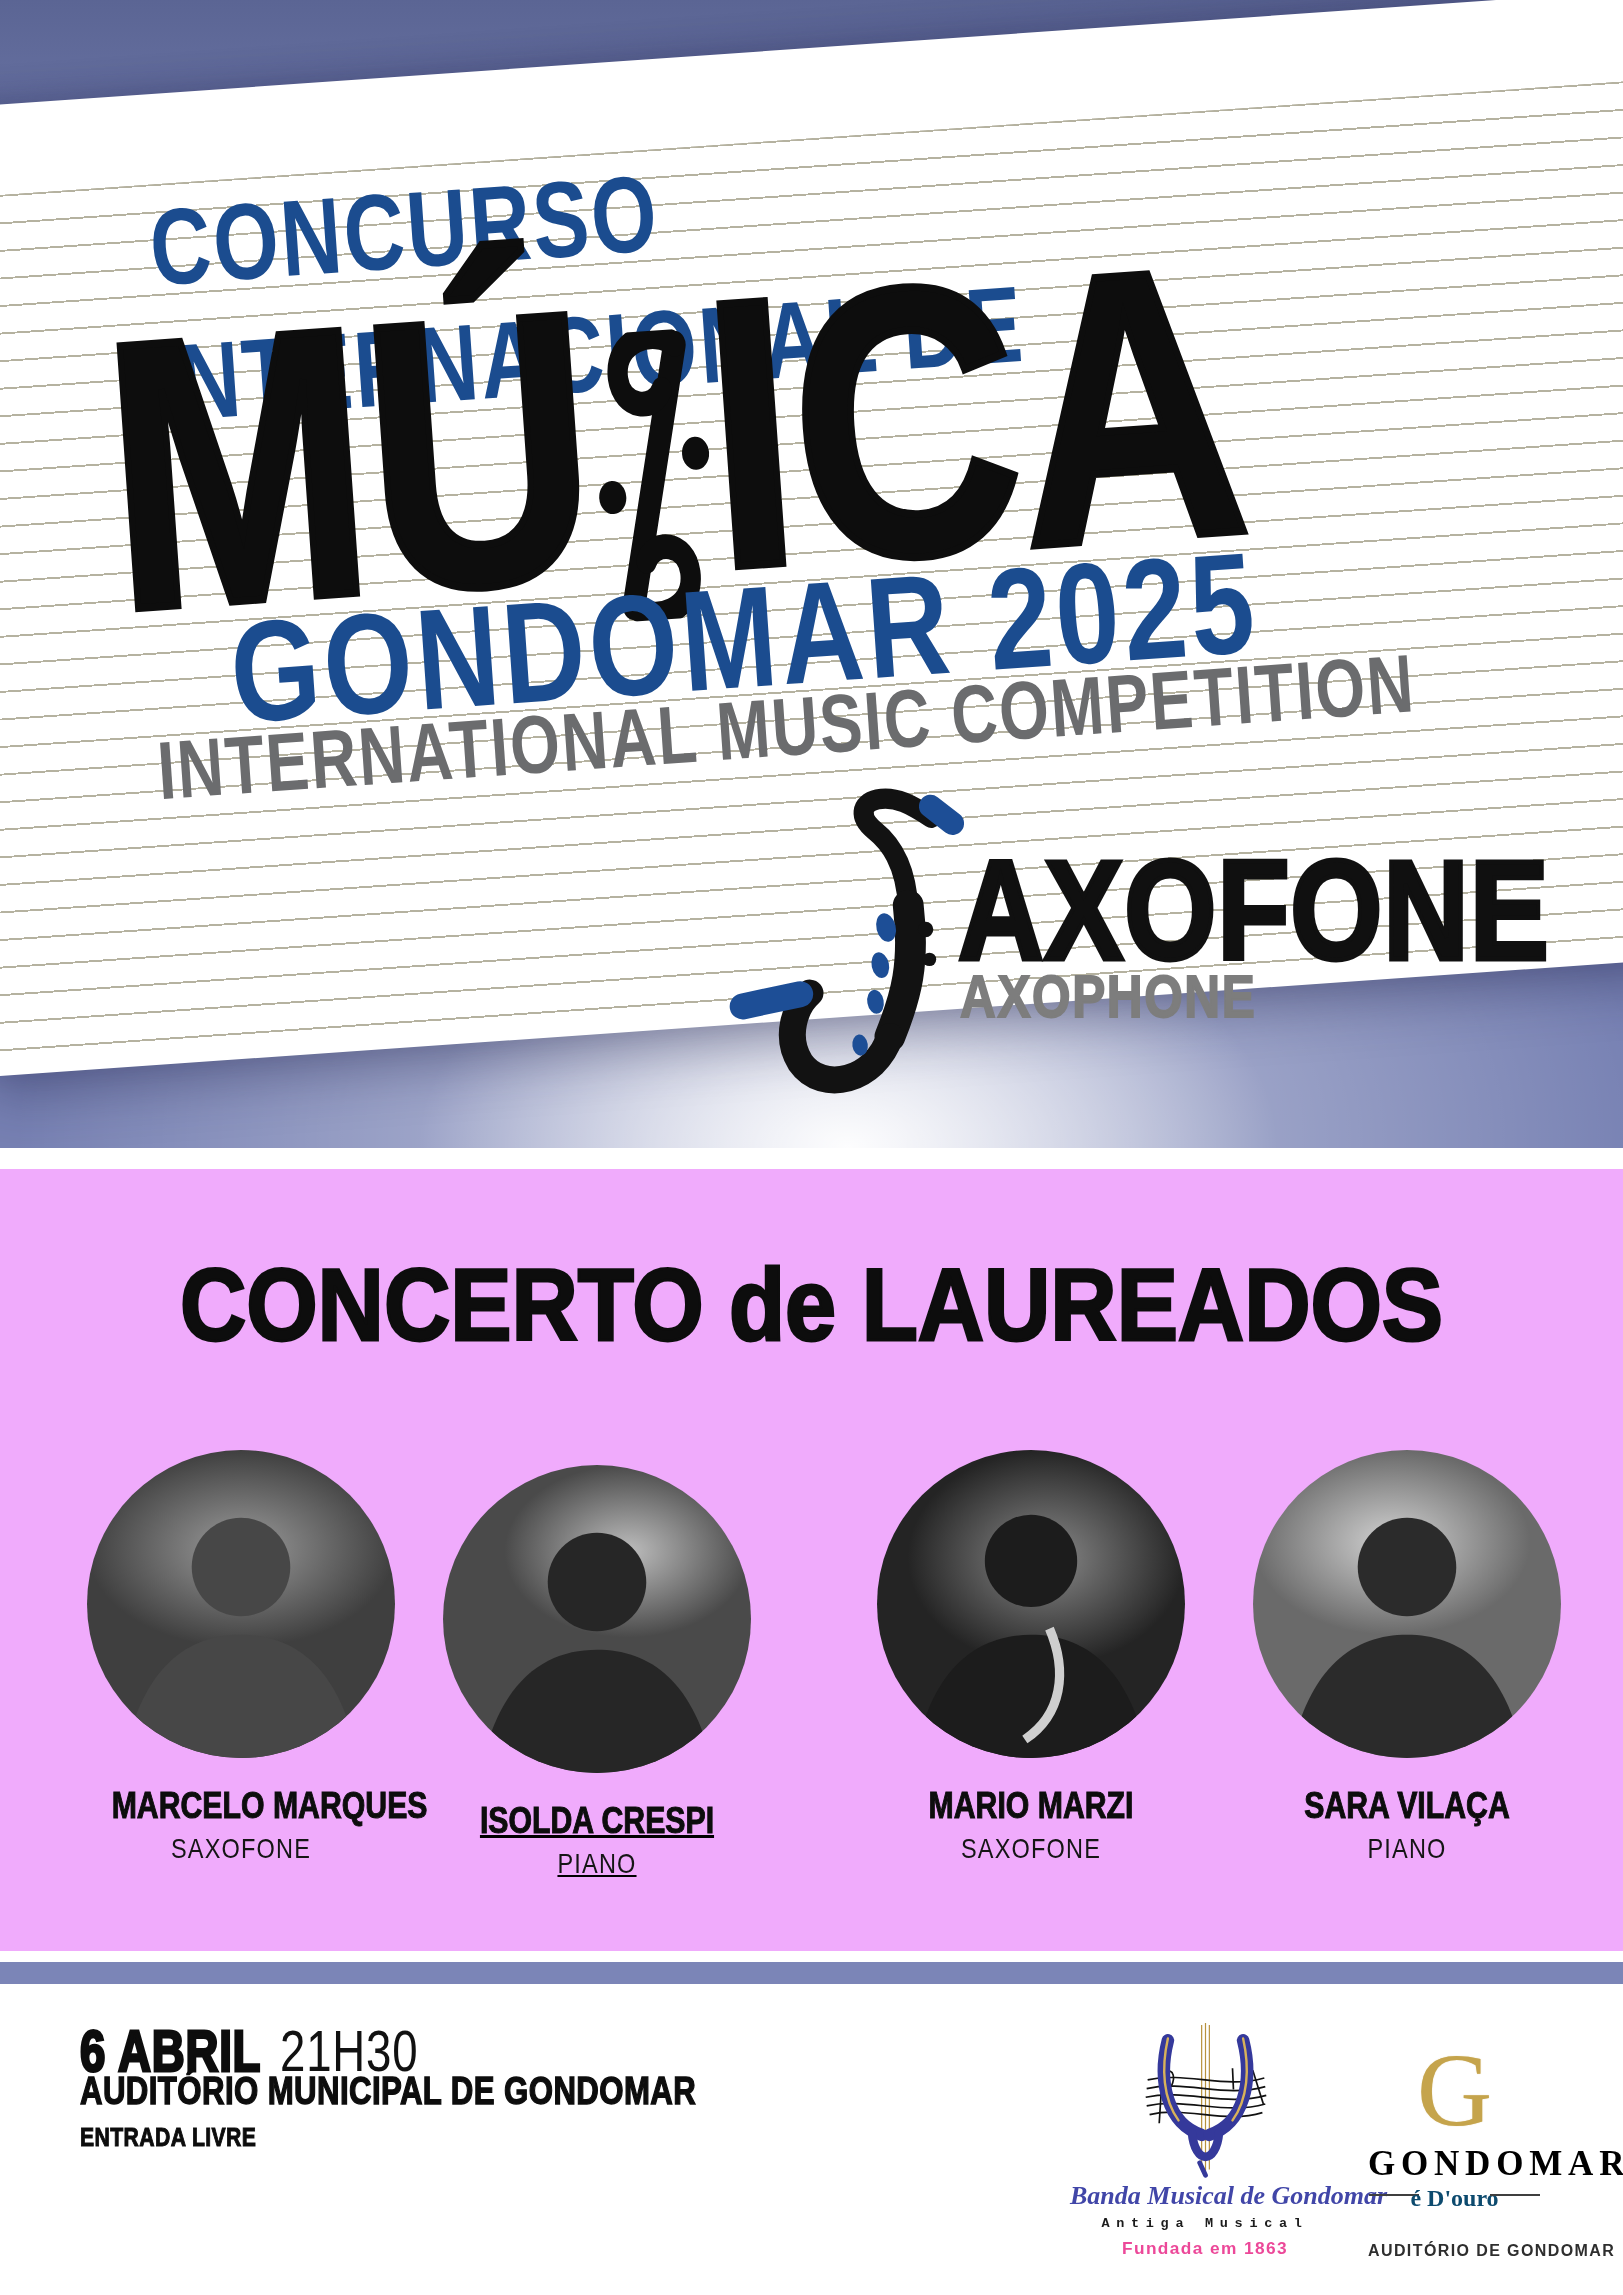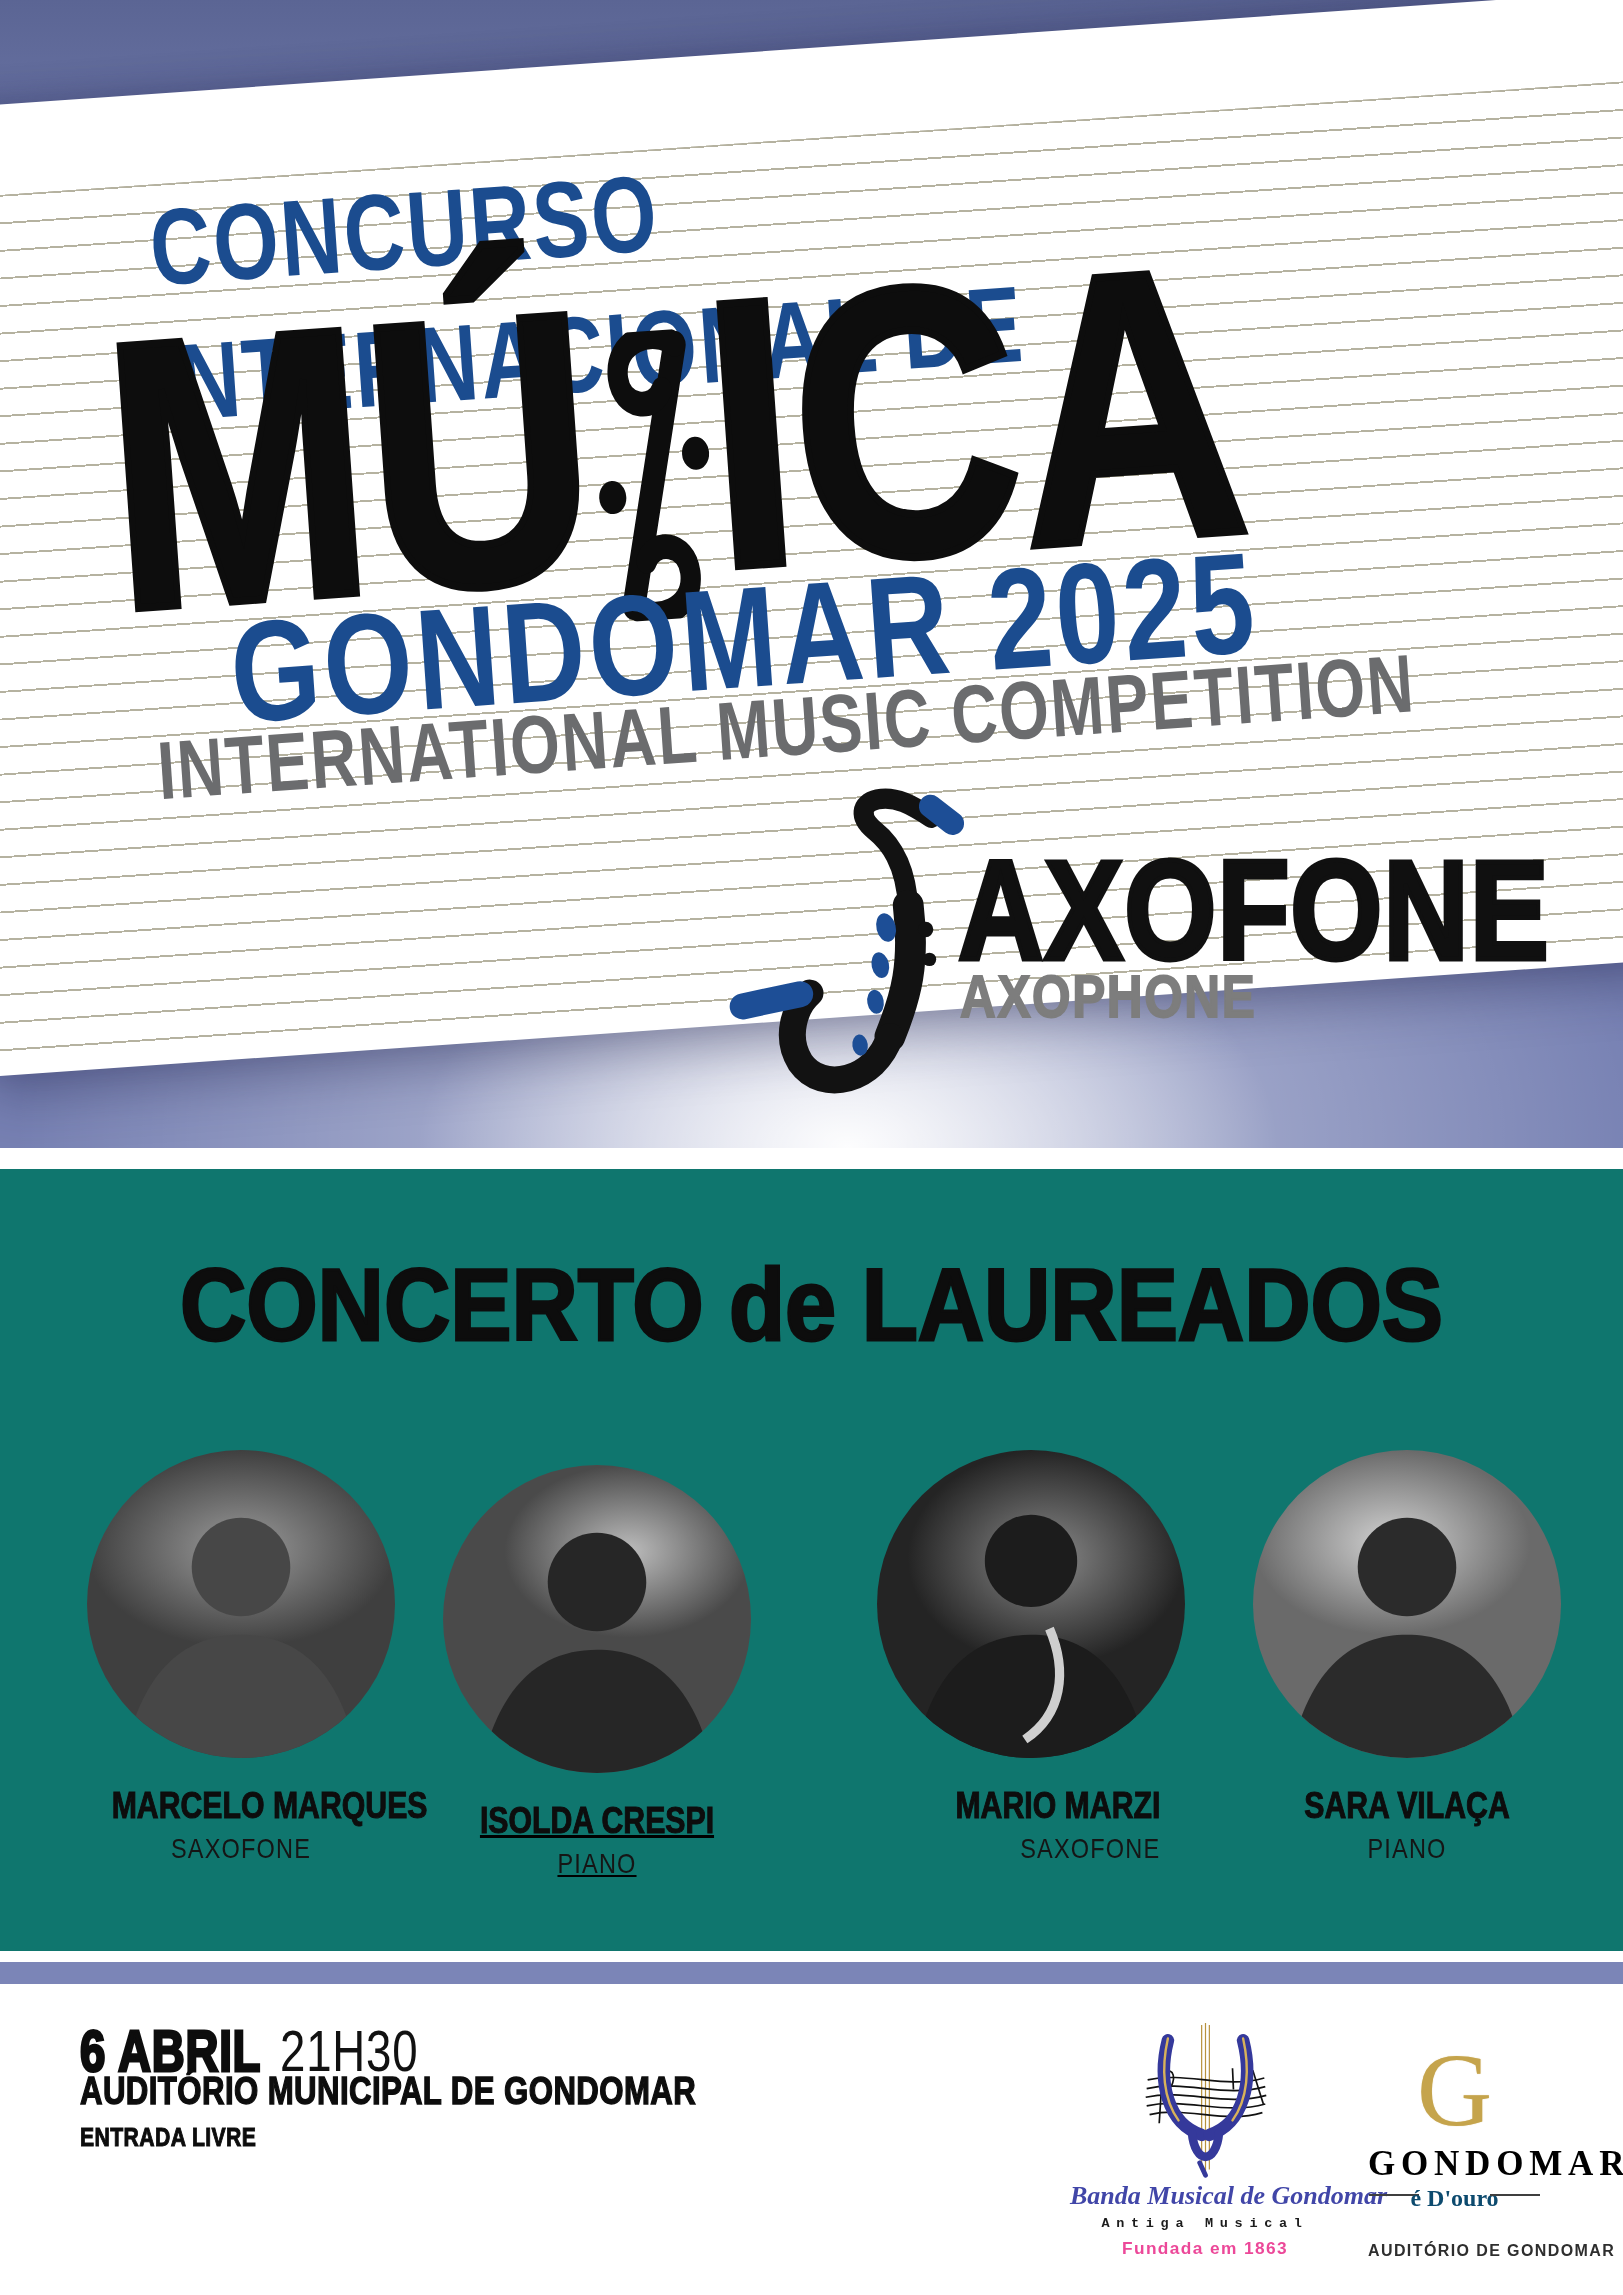--- a/index.html
+++ b/index.html
@@ -40,21 +40,21 @@
   .sax-icon{position:absolute;left:701px;top:785px;width:270px;height:342px;}
   .wordmark-pt{position:absolute;left:958px;top:840px;font-size:141px;font-weight:700;color:#101010;
                -webkit-text-stroke:4.8px #101010;letter-spacing:1px;transform:scaleX(.84);transform-origin:left top;
                line-height:1;white-space:nowrap;}
   .wordmark-en{position:absolute;left:960px;top:968px;font-size:59px;font-weight:700;color:#7d7d7d;
                -webkit-text-stroke:1.9px #7d7d7d;letter-spacing:1.9px;transform:scaleX(.84);transform-origin:left top;
                line-height:1;white-space:nowrap;}
 
   
   .strip-top{position:absolute;left:0;top:1148px;width:1623px;height:20px;background:#ffffff;}
-  .concert-section{position:absolute;left:0;top:1169px;width:1623px;height:782px;background:#0f766e;}
+  .concert-section{position:absolute;left:0;top:1169px;width:1623px;height:782px;background:#f0abfc;}
   .concert-heading{position:absolute;left:0;right:0;top:85px;text-align:center;font-size:102px;
       font-weight:700;color:#0d0d0d;-webkit-text-stroke:2.9px #0d0d0d;line-height:1;white-space:nowrap;
       transform:scaleX(.9);transform-origin:center top;}
   .artist-card{position:absolute;width:308px;text-align:center;}
   .portrait{width:308px;height:308px;border-radius:50%;overflow:hidden;position:relative;}
   .portrait svg{position:absolute;left:0;top:0;width:100%;height:100%;}
   .artist-name{margin-top:30px;font-size:36px;font-weight:700;color:#0d0d0d;-webkit-text-stroke:1px #0d0d0d;
       line-height:1;transform:scaleX(.84);transform-origin:center top;white-space:nowrap;}
   .artist-role{margin-top:10.6px;font-size:28px;font-weight:400;color:#151515;letter-spacing:1.4px;
       line-height:1;transform:scaleX(.84);transform-origin:center top;white-space:nowrap;}
@@ -171,21 +171,21 @@
       <div class="portrait" style="background:radial-gradient(closest-side at 60% 28%, #bdbdbd, #4a4a4a);">
         <svg viewBox="0 0 100 100" preserveAspectRatio="none">
           <circle cx="50" cy="38" r="16" fill="#262626"></circle>
           <path d="M12 100 C18 70 33 60 50 60 C67 60 82 70 88 100 Z" fill="#262626"></path>
         </svg>
       </div>
       <div class="artist-name">ISOLDA CRESPI</div>
       <div class="artist-role">PIANO</div>
     </div>
 
-    <div class="artist-card" style="left:877px;top:281px;text-align:right;">
+    <div class="artist-card" style="left:877px;top:281px;">
       <div class="portrait" style="background:radial-gradient(closest-side at 55% 35%, #8a8a8a, #242424);">
         <svg viewBox="0 0 100 100" preserveAspectRatio="none">
           <circle cx="50" cy="36" r="15" fill="#1c1c1c"></circle>
           <path d="M12 100 C18 70 33 60 50 60 C67 60 82 70 88 100 Z" fill="#1c1c1c"></path>
           <path d="M56 58 C62 72 60 86 48 94" stroke="#cfcfcf" stroke-width="3" fill="none"></path>
         </svg>
       </div>
       <div class="artist-name">MARIO MARZI</div>
       <div class="artist-role">SAXOFONE</div>
     </div>

